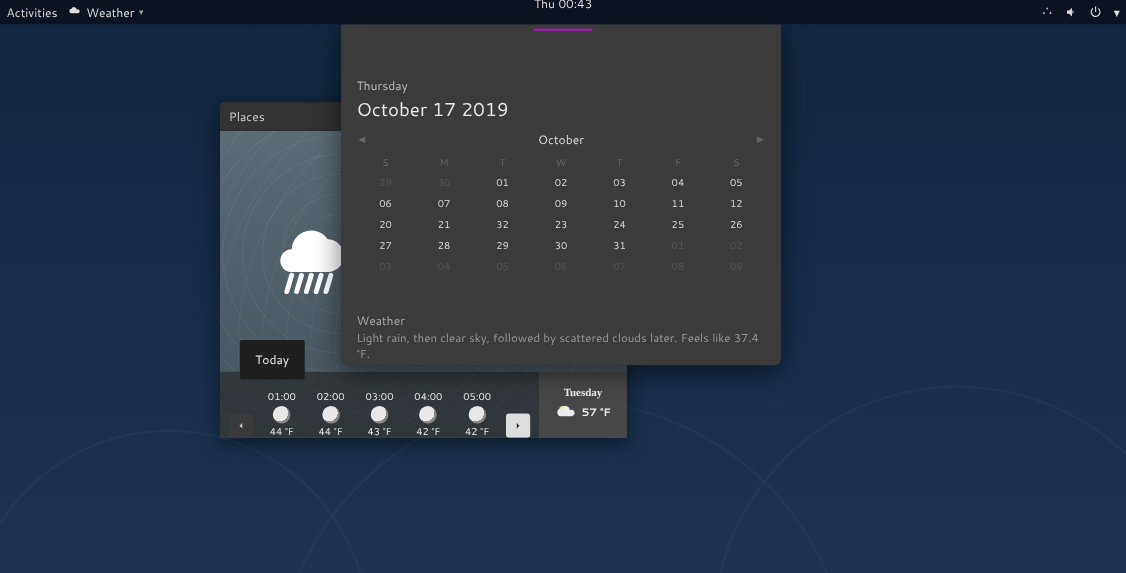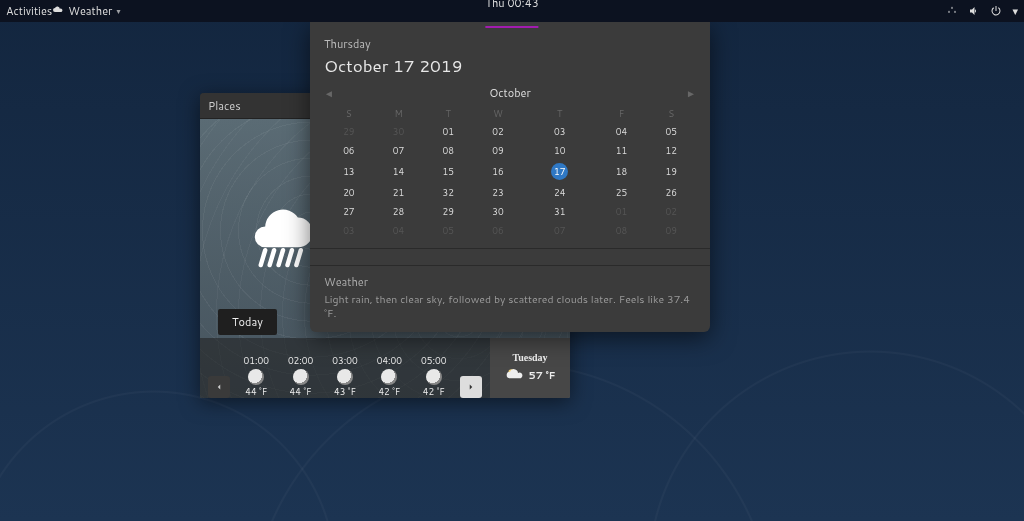--- a/index.html
+++ b/index.html
@@ -16,21 +16,21 @@
       radial-gradient(circle at 85% 110%, transparent 220px, rgba(255,255,255,0.03) 221px, rgba(255,255,255,0.03) 222px, transparent 223px),
       radial-gradient(circle at 50% 120%, transparent 260px, rgba(255,255,255,0.03) 261px, rgba(255,255,255,0.03) 262px, transparent 263px),
       linear-gradient(#13263f,#1c3452);
   }
   
   .topbar {
     position: absolute; top:0; left:0; right:0; height:22px;
     background:#0c1220; color:#ddd; font-size:11px;
     display:flex; align-items:center; padding:0 6px; z-index:50;
   }
-  .topbar .left { display:flex; align-items:center;}
+  .topbar .left { display:flex; gap:10px; align-items:center;}
   .topbar .center { position:absolute; left:50%; transform:translateX(-50%); display:flex; align-items:center; gap:4px;}
   .topbar .center { border-bottom:2px solid #a21caf; padding-bottom:15px;align-items:flex-end;}
   .topbar .right { margin-left:auto; display:flex; gap:10px; align-items:center;}
   .topbar svg { width:12px; height:12px; fill:#ddd; }
   .app-menu { display:flex; align-items:center; gap:4px;}
   .app-menu .caret { font-size:8px; opacity:.7;}
   
   .weather-window {
     position:absolute; left:200px; top:93px; width:370px; height:305px;
     background:#2d2d2d; border-radius:4px 4px 2px 2px; box-shadow:0 4px 20px rgba(0,0,0,.5);
@@ -41,21 +41,21 @@
   .weather-body { position:relative; height:calc(100% - 26px); background:linear-gradient(#5b6a72,#4a575f);}
   .rain-tex {
     position:absolute; inset:0;
     background:
       repeating-radial-gradient(circle at 30% 40%, rgba(255,255,255,.05) 0 1px, transparent 1px 18px),
       repeating-radial-gradient(circle at 70% 70%, rgba(255,255,255,.04) 0 1px, transparent 1px 22px),
       linear-gradient(rgba(90,108,118,.6),rgba(70,84,94,.9));
   }
   .big-cloud { position:absolute; left:28px; top:60px; }
   .big-cloud svg { width:110px; height:95px; fill:#fff; }
-  .today-tab { position:absolute; left:18px; top:190px; height:26px; background:#1f1f1f; color:#eee;
+  .today-tab { position:absolute; left:18px; top:190px; height:36px; background:#1f1f1f; color:#eee;
     font-size:11px; display:flex; align-items:center; padding:0 14px; border-radius:2px;}
   .nav-btn { width:22px; height:22px; background:#3a3a3a; border-radius:3px; display:flex; align-items:center; justify-content:center; margin:0 4px;}
   .nav-btn.light { background:#ddd;}
   .nav-btn svg{ width:10px; height:10px; fill:#ccc;}
   .nav-btn.light svg{ fill:#333;}
   .hours { display:flex; flex:1; justify-content:space-around;}
   .hour { text-align:center; font-size:9px; color:#eee; line-height:1.2;}
   .hour .moon { width:16px; height:16px; border-radius:50%;
     background: radial-gradient(circle at 40% 40%, #e8e8e8 55%, #888 56%);
     margin:2px auto;}
@@ -68,21 +68,21 @@
 
   
   .popover {
     position:absolute; left:310px; top:22px; width:400px; height:310px;
     background:#3b3b3b; border-radius:0 0 6px 6px; box-shadow:0 6px 24px rgba(0,0,0,.55);
     display:flex; z-index:40; font-size:11px; color:#ccc;
   }
   .popover .notif-side{ flex:1.05; display:flex; flex-direction:column; align-items:center; justify-content:center; border-right:1px solid #2a2a2a;}
   .bell svg{ width:30px; height:30px; fill:#888;}
   .notif-side .msg{ margin-top:8px; color:#aaa; font-size:11px;}
-  .popover .cal-side{ flex:1; padding:14px 14px 10px; display:flex; flex-direction:column;}
+  .popover .cal-side{ flex:1; padding:14px 14px 10px; display:flex; flex-direction:column;margin-top:34px;}
   .cal-side .dow{ font-size:11px; color:#bbb;}
   .cal-side .full-date{ font-size:17px; color:#e8e8e8; margin-top:1px; margin-bottom:8px; font-weight:300;}
   .month-row{ display:flex; align-items:center; justify-content:space-between; margin-bottom:4px;}
   .month-row .nav{ opacity:.3; font-size:10px; cursor:pointer;}
   .month-row .name{ font-size:11px; font-weight:normal; color:#ddd;}
   table.cal { width:100%; border-collapse:collapse; font-size:9px; text-align:center;}
   table.cal th{ color:#666; font-weight:normal; padding:2px 0;}
   table.cal td{ padding:3px 0; color:#ddd;}
   table.cal td.dim{ color:#555;}
   table.cal td.today span{ background:#2f78c4; border-radius:50%; display:inline-block; width:17px; height:17px; line-height:17px; color:#fff;}
@@ -233,29 +233,20 @@
           <tr>
             <td>06</td>
             <td>07</td>
             <td>08</td>
             <td>09</td>
             <td>10</td>
             <td>11</td>
             <td>12</td>
           </tr>
           <tr>
-            <td>13</td>
-            <td>14</td>
-            <td>15</td>
-            <td>16</td>
-            <td class="today"><span>17</span></td>
-            <td>18</td>
-            <td>19</td>
-          </tr>
-          <tr>
             <td>20</td>
             <td>21</td>
             <td>32</td>
             <td>23</td>
             <td>24</td>
             <td>25</td>
             <td>26</td>
           </tr>
           <tr>
             <td>27</td>

